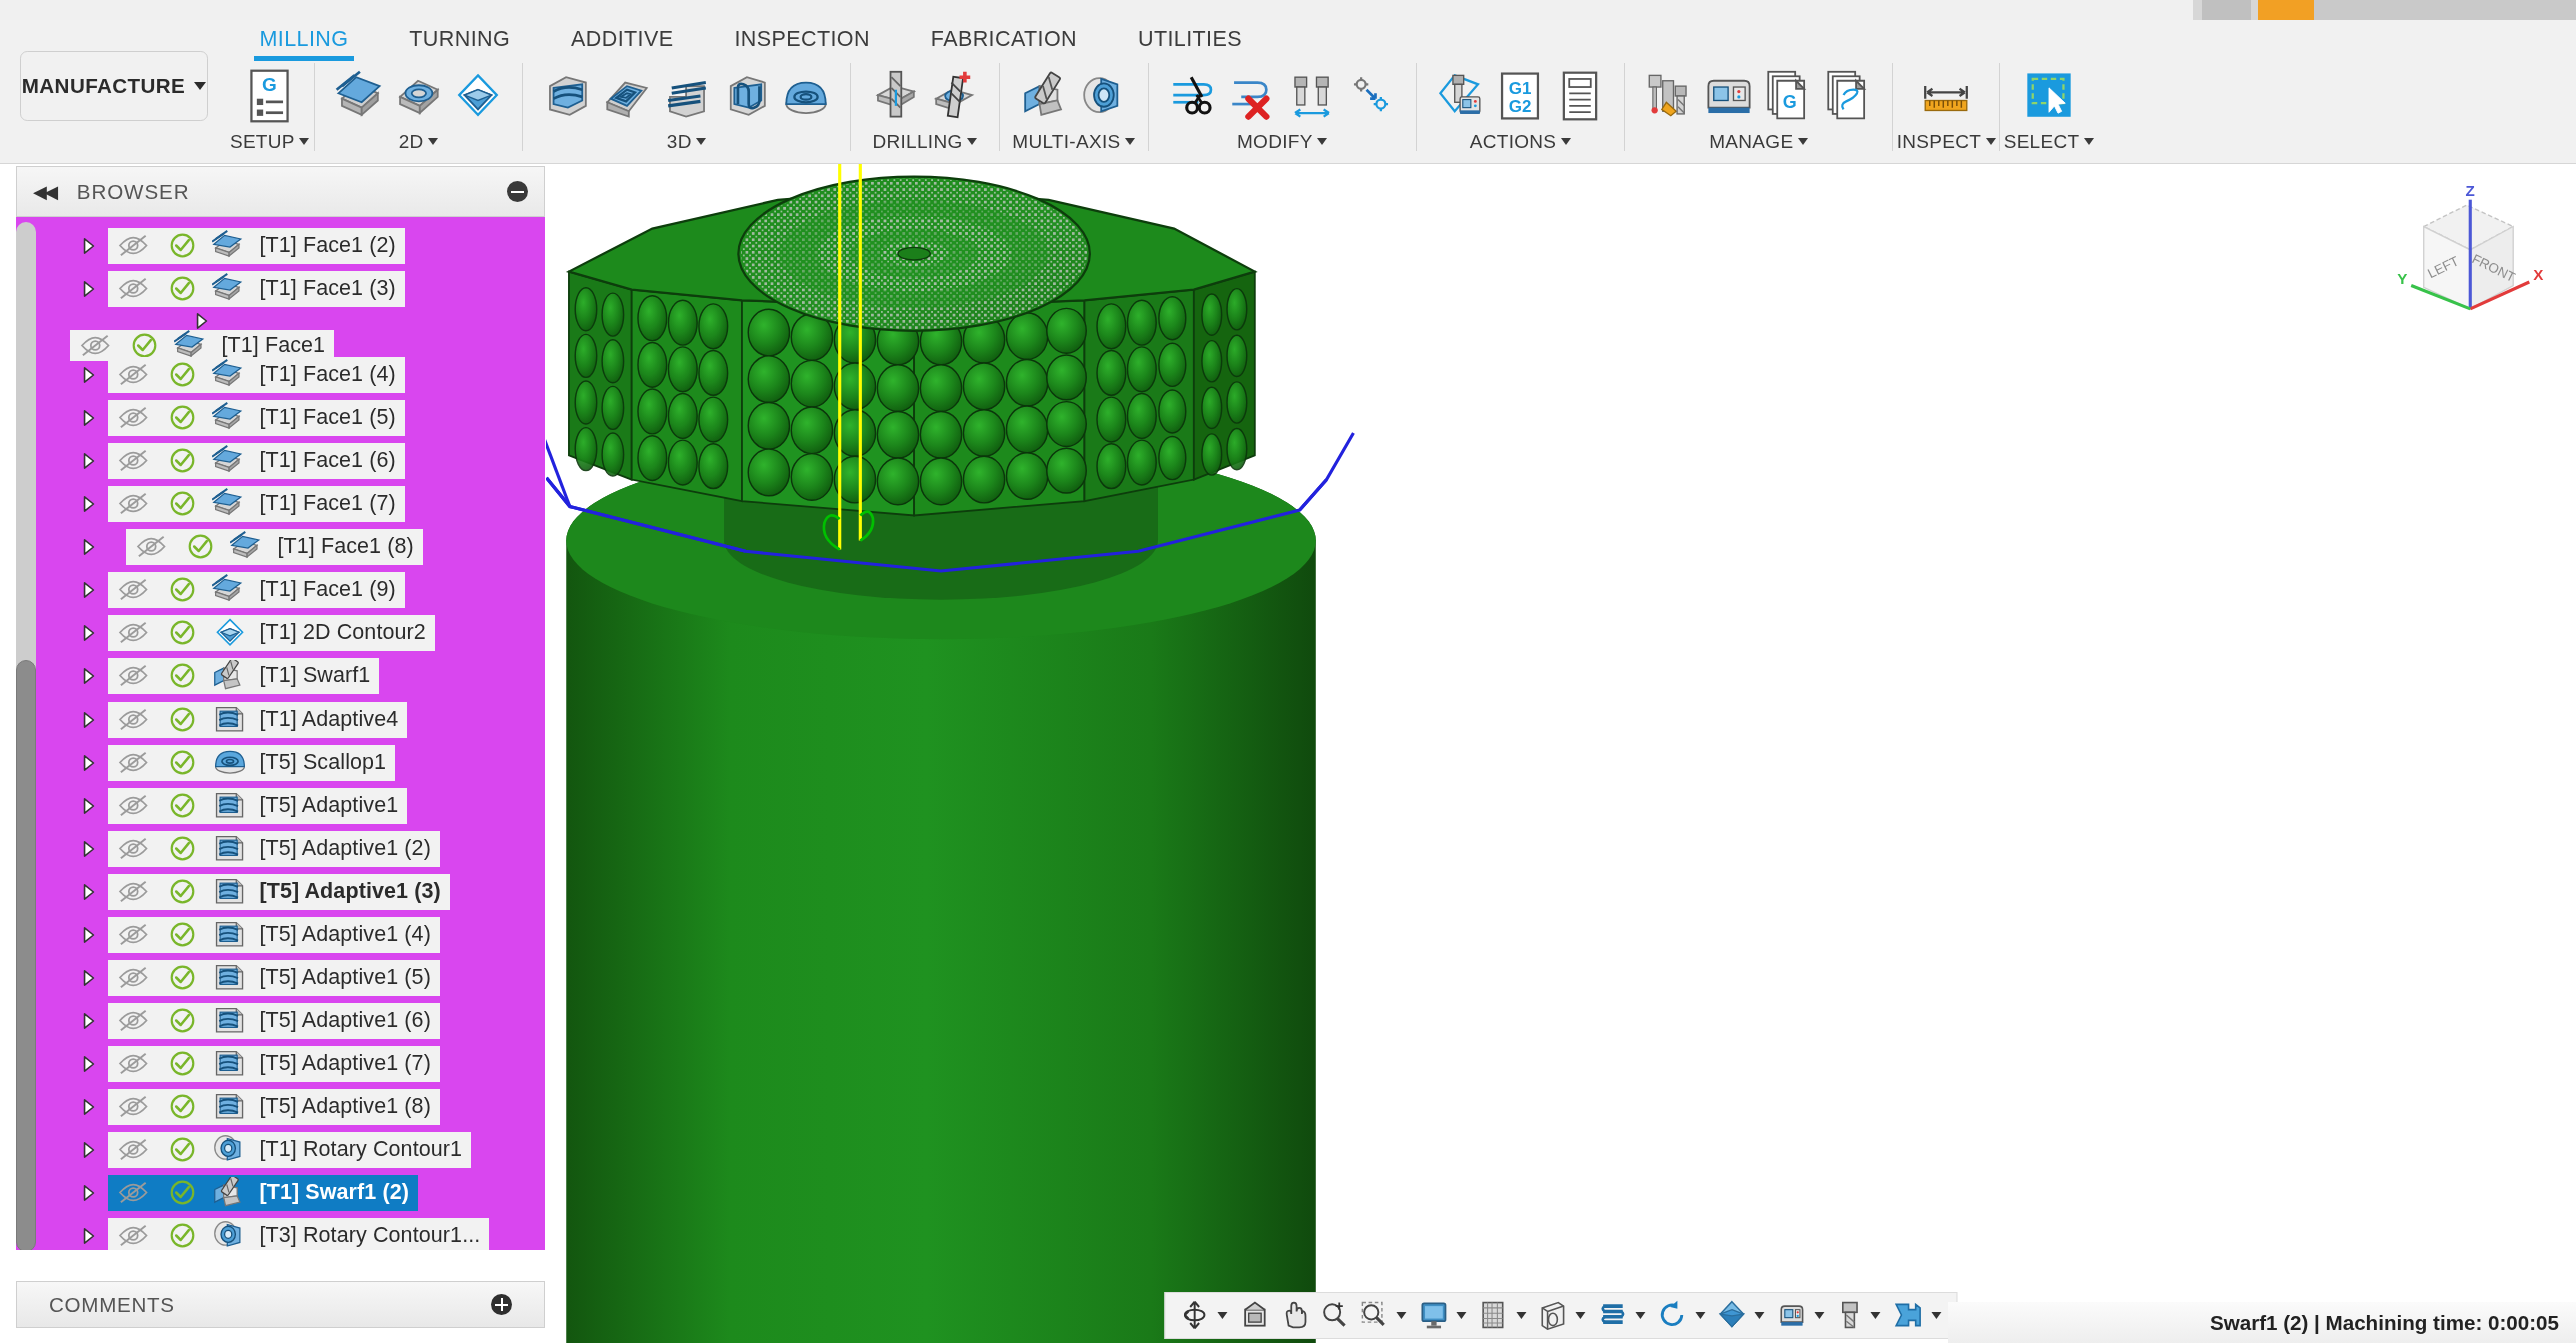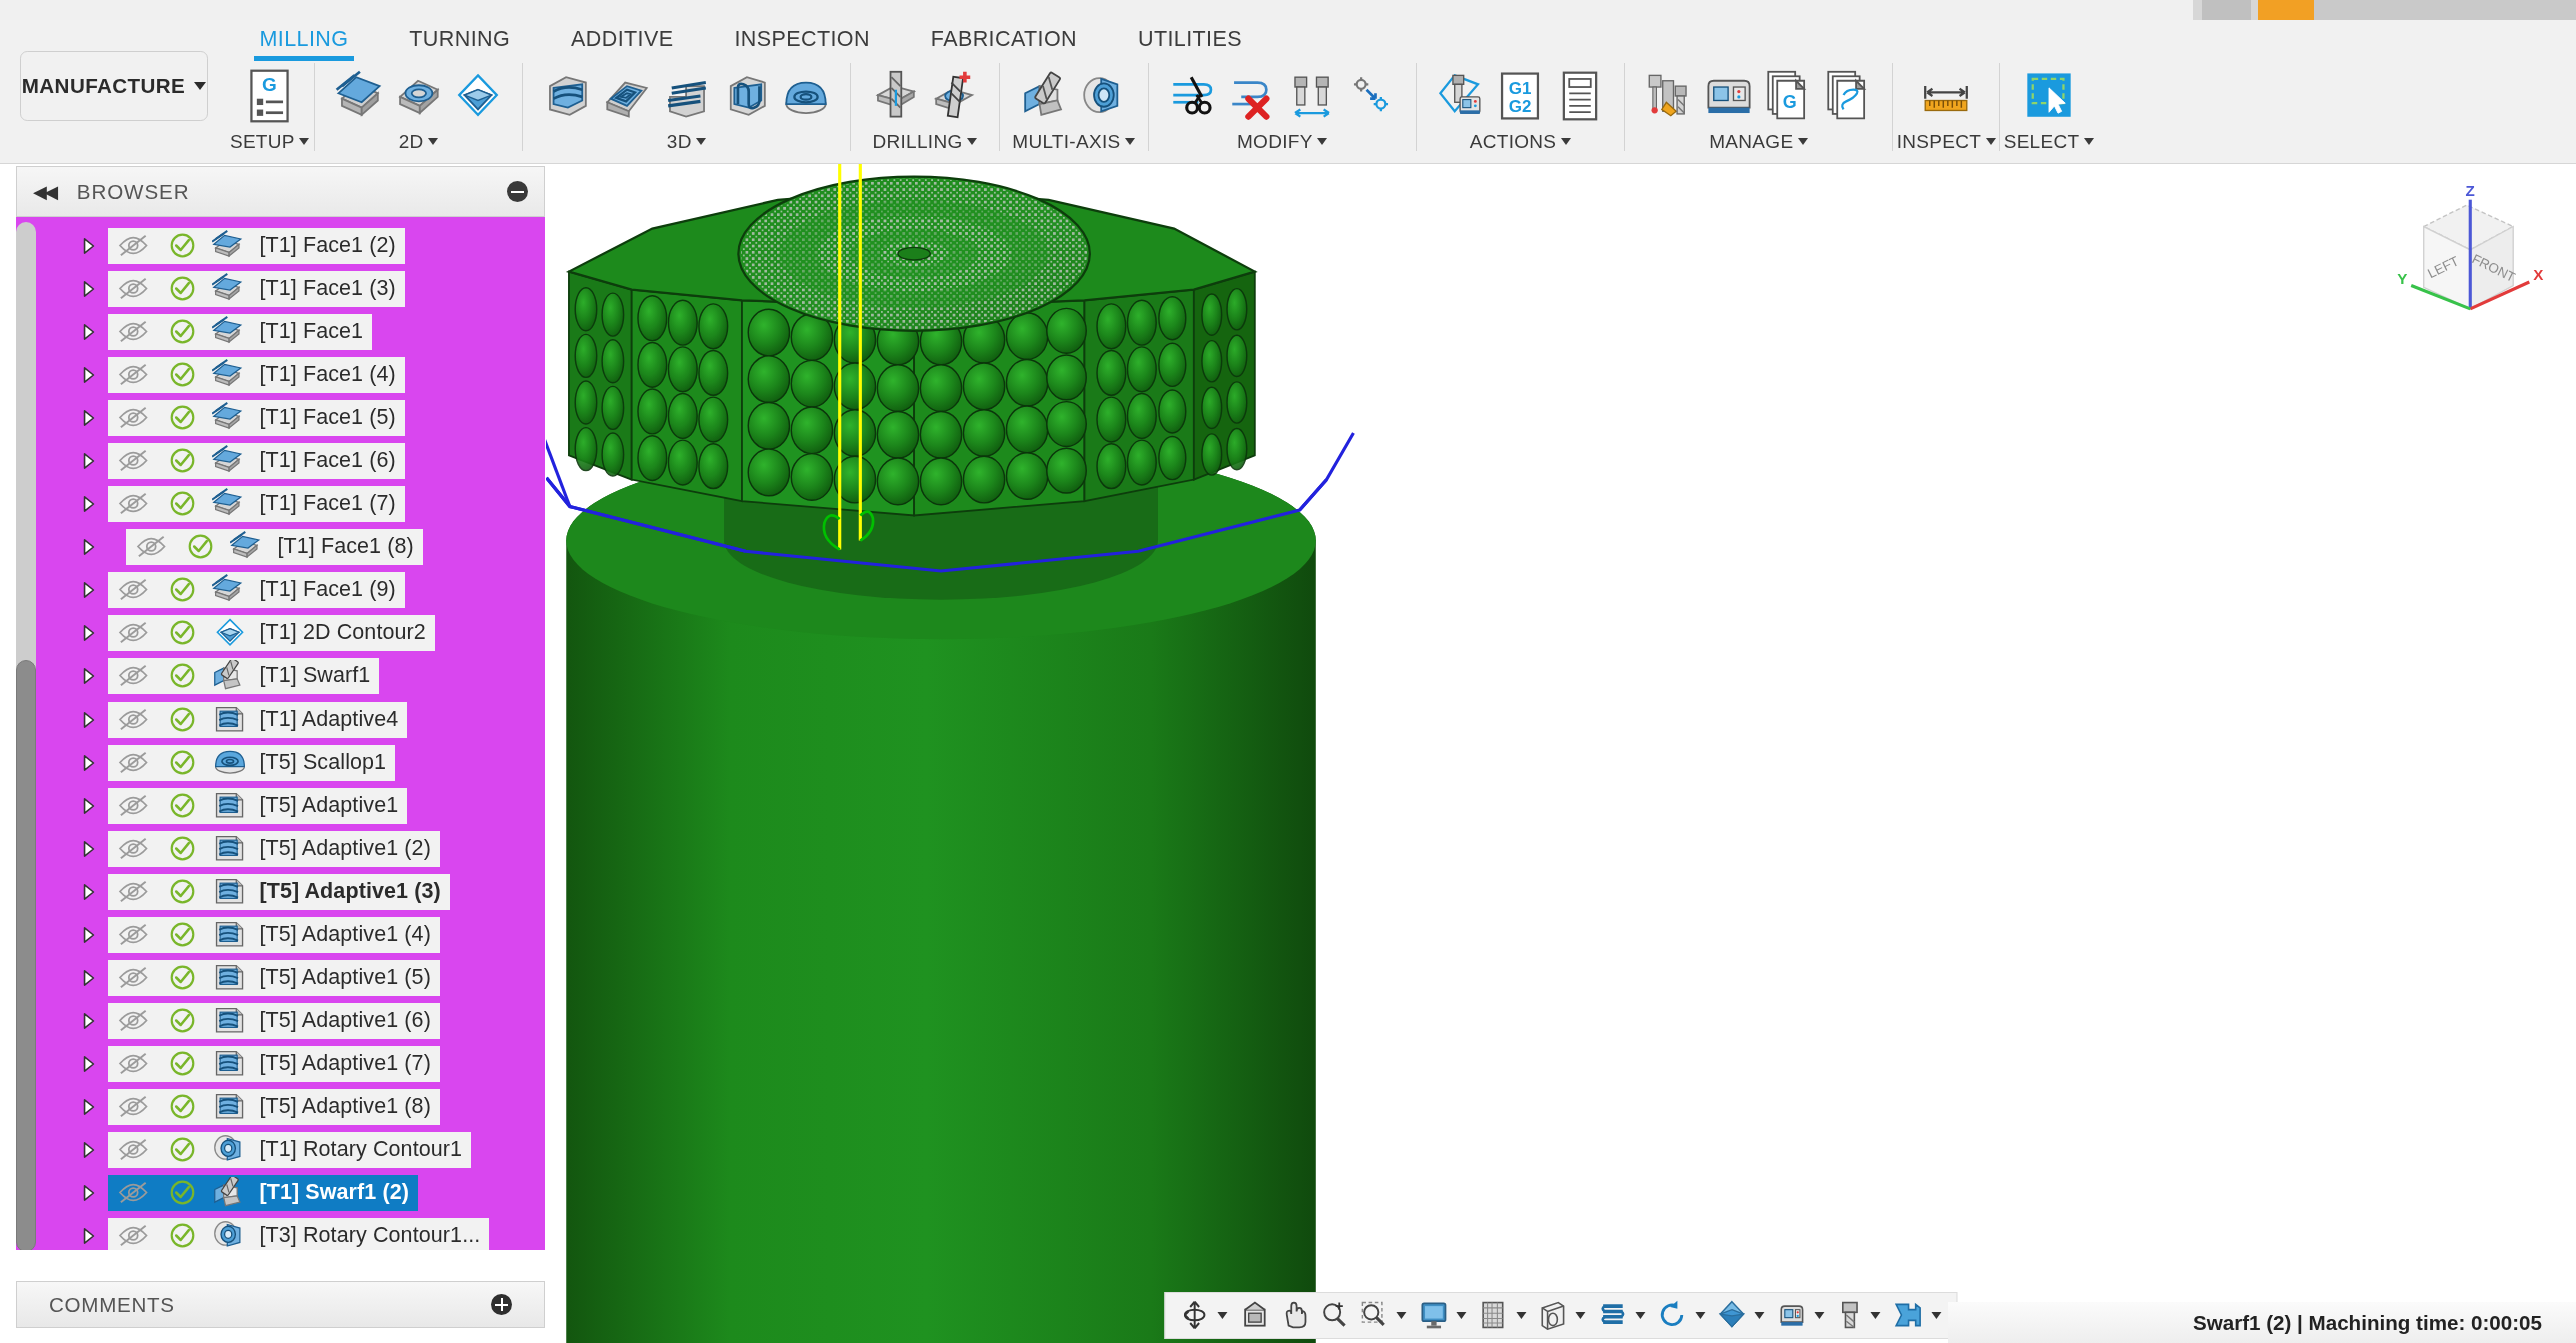--- a/index.html
+++ b/index.html
@@ -104,21 +104,21 @@
     position:absolute; bottom:4.5px; left:50%; transform:translateX(-50%);
     height:47px; background:#f3f3f3; border:0.9px solid #dcdcdc;
     display:flex; align-items:center; padding:0 9px; gap:1.8px;
   }
   .navbtn { height:39px; display:flex; align-items:center; justify-content:center; padding:0 4.5px;}
   .navcaret { width:0;height:0;border-left:5.4px solid transparent;border-right:5.4px solid transparent;border-top:7.2px solid #333; margin:0 6.3px 0 1.8px;}
 
   .statusbar {
     position:absolute; bottom:0; right:0; width:628px; height:41px;
     background:linear-gradient(#fbfbfb,#eeeeee);
-    display:flex; align-items:center; justify-content:flex-end; padding-right:34px;
+    display:flex; align-items:center; justify-content:flex-end; padding-right:17px;
   }
   .status-text { font-size:20.6px; font-weight:bold; color:#222; }
 </style>
 </head>
 <body>
 
 <div id="app">
 
   <div class="chrome">
     <div class="chrome-tabs">
@@ -912,21 +912,21 @@
                 <path d="M4 20 L4 24 L19 29 L19 25 Z" fill="#bdbdbd" stroke="#777" stroke-width="1.4"></path>
                 <path d="M19 25 L30 16 L30 20 L19 29 Z" fill="#a6a6a6" stroke="#777" stroke-width="1.4"></path>
                 <path d="M2 16 L14 6 L32 10 L20 19 Z" fill="#64a9dd" stroke="#1e5f91" stroke-width="1.4"></path>
                 <path d="M4 10 L17 1" stroke="#1e5f91" stroke-width="2.2"></path>
                 <path d="M0 13 L13 4" stroke="#1e5f91" stroke-width="2.2"></path>
               </svg>
             </span>
             <span class="rlabel">[T1] Face1 (3)</span>
           </span>
         </div>
-        <div class="row" style="top: 95px;">
+        <div class="row" style="top: 95px; flex-direction: column;">
           <span class="exp">
             <svg width="16" height="18" viewBox="0 0 18 20">
               <path d="M4 2 L14 10 L4 18 Z" fill="#fff" stroke="#333" stroke-width="1.8" stroke-linejoin="round"></path>
             </svg>
           </span>
           <span class="row-body">
             <span class="eye">
               <svg width="30.5" height="23" viewBox="0 0 34 26">
                 <path d="M2 13 Q10 4 17 4 Q24 4 32 13 Q24 22 17 22 Q10 22 2 13 Z" fill="none" stroke="#9b9b9b" stroke-width="2"></path>
                 <circle cx="17" cy="13" r="5" fill="none" stroke="#9b9b9b" stroke-width="2"></circle>

